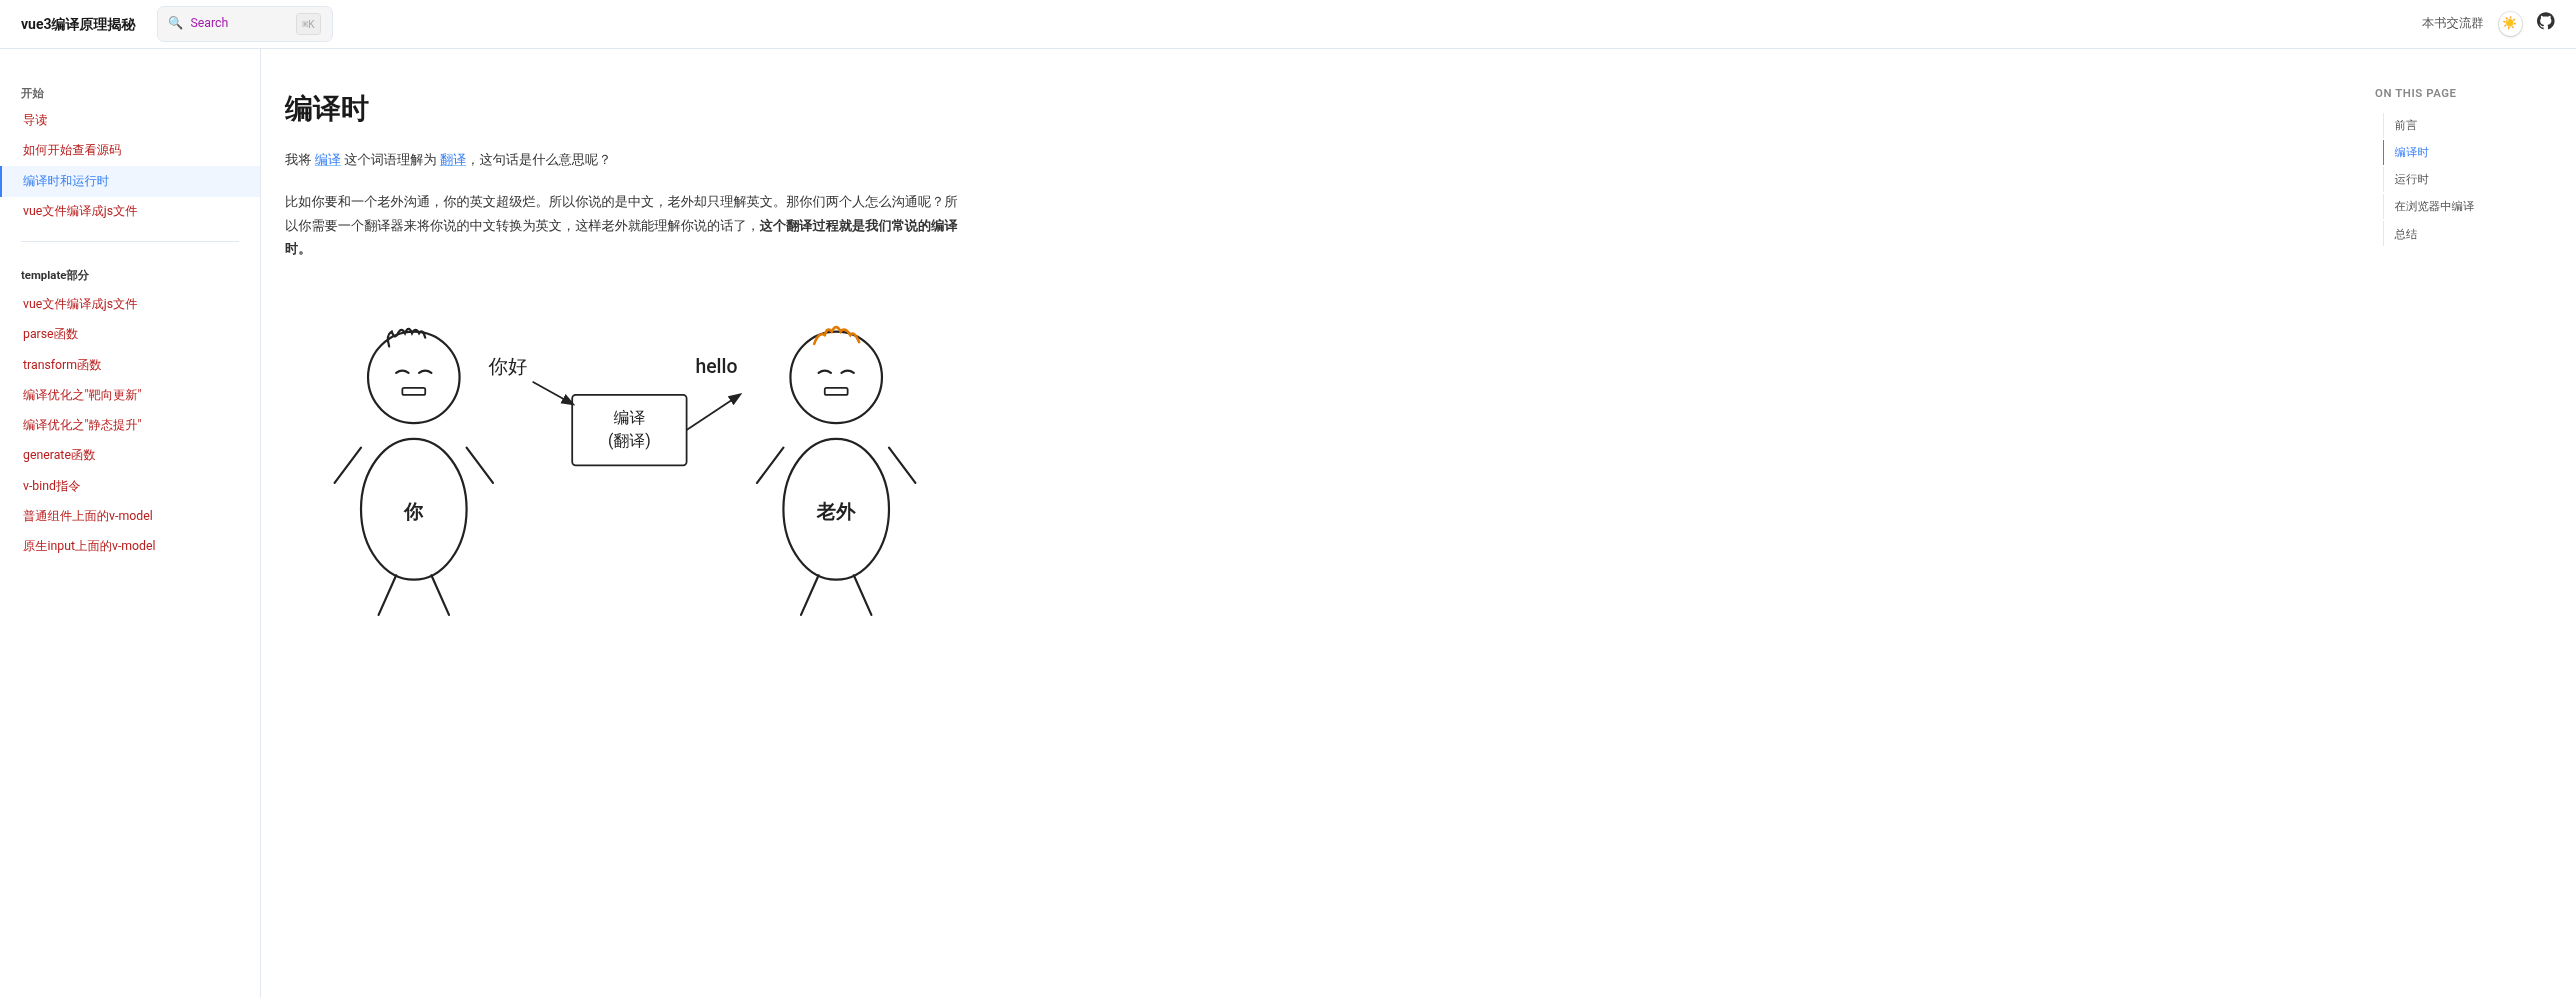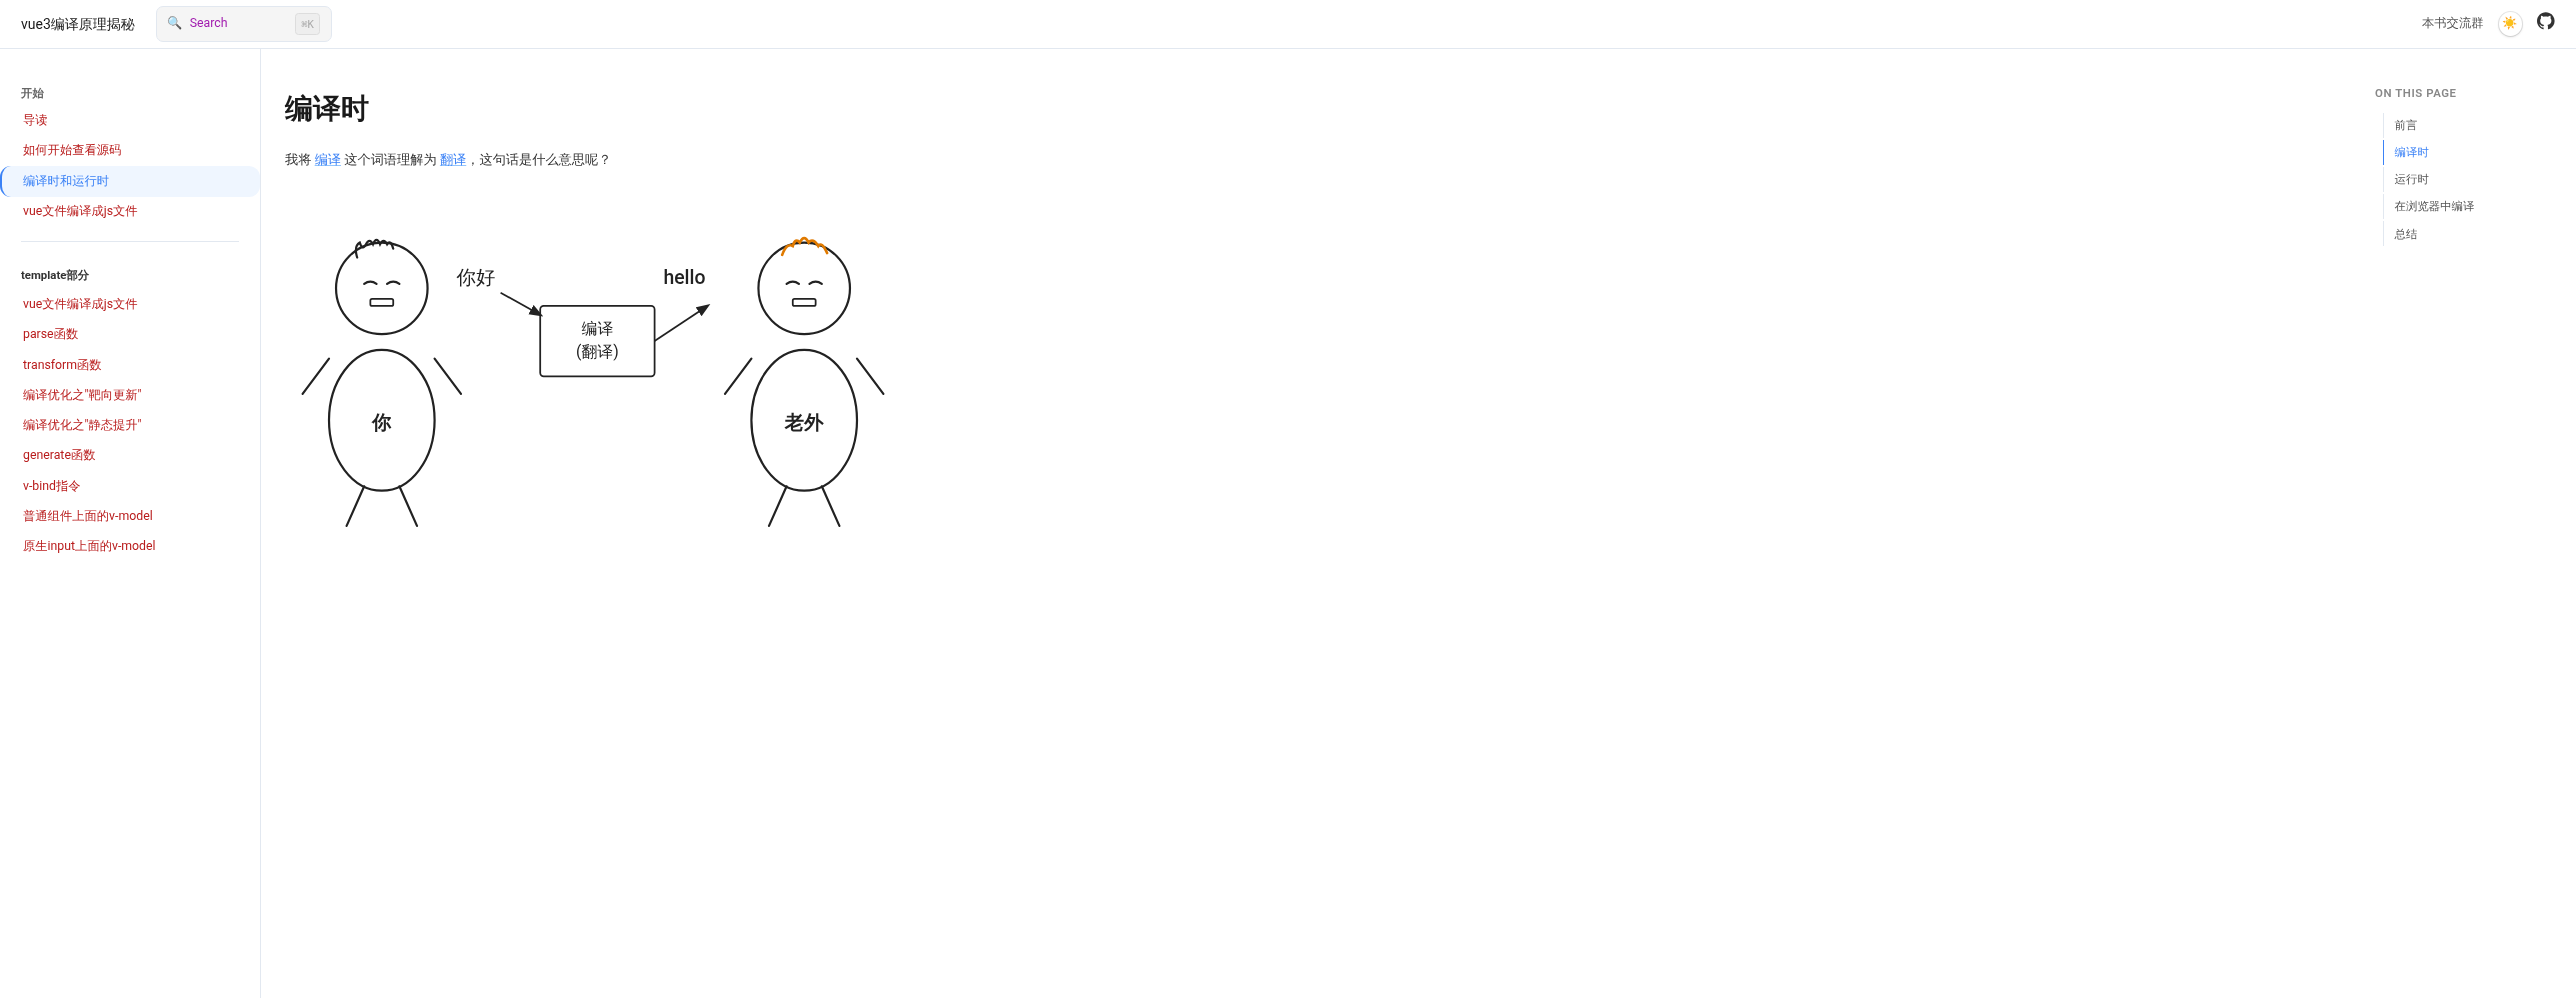--- a/index.html
+++ b/index.html
@@ -27,21 +27,21 @@
       padding: 0 21px;
       z-index: 100;
     }
     .header-left {
       display: flex;
       align-items: center;
       gap: 21px;
     }
     .site-title {
       font-size: 14px;
-      font-weight: 400;
+      font-weight: 700;
       color: #1a1a1a;
     }
     .search-bar {
       display: flex;
       align-items: center;
       gap: 7px;
       background: #f5f5f5;
       border: 0.9px solid #e2e8f0;
       border-radius: 7px;
       padding: 5.3px 10.6px;
@@ -129,21 +129,20 @@
       color: #b91c1c;
       text-decoration: none;
       cursor: pointer;
       border-left: 2.6px solid transparent;
     }
     .sidebar-item.active {
       color: #3b82f6;
       font-weight: 500;
       border-left-color: #3b82f6;
       background: #eff6ff;
-      border-radius: 11px;
     }
     .sidebar-divider {
       height: 0.9px;
       background: #e2e8f0;
       margin: 14px 21px;
     }
     .sidebar-group-title {
       font-size: 11.4px;
       font-weight: 700;
       color: #333;
@@ -271,20 +270,23 @@
     <a class="sidebar-item">原生input上面的v-model</a>
   </nav>
 
   <main class="main">
     <h1 class="page-title">编译时</h1>
 
     <p class="content-para">
       <span>我将 </span><span class="highlight-blue">编译</span><span> 这个词语理解为 </span><span class="highlight-blue">翻译</span><span>，这句话是什么意思呢？</span>
     </p>
 
+    <p class="content-para">
+      <span>比如你要和一个老外沟通，你的英文超级烂。所以你说的是中文，老外却只理解英文。那你们两个人怎么沟通呢？所以你需要一个翻译器来将你说的中文转换为英文，这样老外就能理解你说的话了，</span><span class="bold-text">这个翻译过程就是我们常说的编译时。</span>
+    </p>
 
     <div class="illustration-wrap">
       <svg width="616" height="335" viewBox="0 0 700 380" style="font-size:15px">
 
         <circle cx="110" cy="100" r="52" fill="none" stroke="#222" stroke-width="2.5"></circle>
 
         <path d="M82,65 Q78,52 85,48 Q88,58 92,50 Q96,42 100,50 Q104,40 108,50 Q112,42 116,50 Q120,44 123,55" fill="none" stroke="#222" stroke-width="2.5" stroke-linecap="round"></path>
 
         <path d="M90,95 Q97,90 104,95" fill="none" stroke="#222" stroke-width="2.5" stroke-linecap="round"></path>
         <path d="M116,95 Q123,90 130,95" fill="none" stroke="#222" stroke-width="2.5" stroke-linecap="round"></path>

